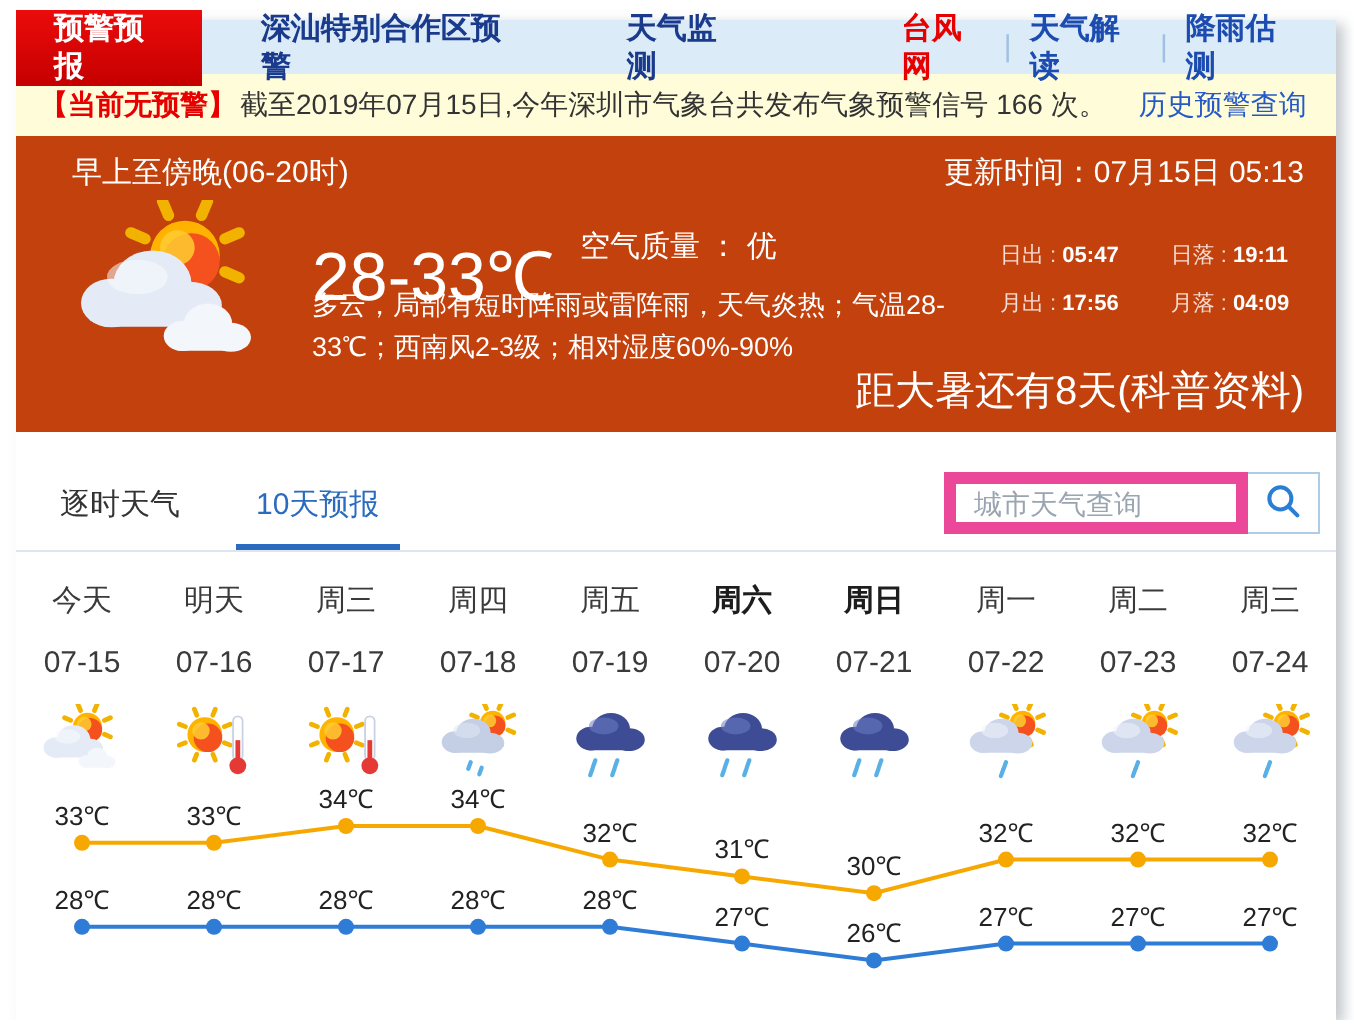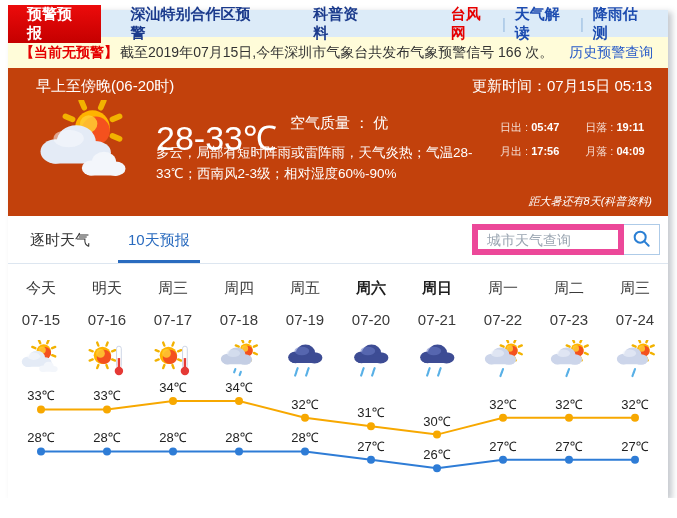--- a/index.html
+++ b/index.html
@@ -30,24 +30,24 @@
   .period { position: absolute; left: 28px; top: 9px; font-size: 15px; }
   .update { position: absolute; right: 16px; top: 9px; font-size: 15px; }
   .main-icon { position: absolute; left: 26px; top: 32px; width: 104px; height: 92px; }
   .temp { position: absolute; left: 148px; top: 34px; font-size: 34px; margin-top: 12px; }
   .air { position: absolute; left: 282px; top: 46px; font-size: 15px; }
   .desc { position: absolute; left: 148px; top: 74px; width: 338px; font-size: 13.5px; line-height: 21px; }
   .sunmoon { position: absolute; left: 492px; top: 52px; display: grid;
              grid-template-columns: auto auto; column-gap: 26px; row-gap: 9px; font-size: 11px; }
   .sm-item .sm-label { color: rgba(255,255,255,.82); }
   .sm-item .sm-value { color: #fff; font-weight: bold; }
-  .solar { position: absolute; right: 16px; bottom: 7px; font-size: 11px; cursor: pointer; font-style: italic; }
+  .solar { position: absolute; right: 16px; bottom: 7px; font-size: 20px; cursor: pointer; }
 
   
-  .tabrow { position: relative; height: 47px; border-bottom: 1px solid #dde6f0; margin-top: 1px; }
+  .tabrow { position: relative; height: 47px; border-bottom: 1px solid #dde6f0; margin-top: 13px; }
   .tabs { position: absolute; left: 0; bottom: 0; display: flex; align-items: flex-end; }
   .tab { font-size: 15px; color: #333; padding: 0 2px 13px; margin-left: 20px; cursor: pointer; }
   .tab.active { color: #2a6bbf; border-bottom: 3px solid #2a6bbf; padding: 0 10px 10px; margin-left: 26px; }
   .searchbox { position: absolute; right: 8px; top: 7px; display: flex; }
   .search-input { width: 152px; height: 31px; border: 6px solid #ec4899; font-size: 14px;
                   padding: 0 9px; color: #333; outline: none; font-family: inherit; }
   .search-input::placeholder { color: #9aa5b1; }
   .search-btn { width: 36px; height: 31px; border: 1px solid #aecbe8; border-left: none;
                 background: #fff; display: flex; align-items: center; justify-content: center; cursor: pointer; }
 
@@ -63,21 +63,21 @@
 </style>
 </head>
 <body>
 
 <div class="page">
 
   <div class="nav">
     <div class="nav-tabs">
         <div class="nav-tab active">预警预报</div>
         <div class="nav-tab">深汕特别合作区预警</div>
-        <div class="nav-tab">科普资料</div>
+        <div class="nav-tab">天气监测</div>
       </div>
     <div class="nav-links">
         <span class="nav-link red">台风网</span>
         <span class="nav-sep">|</span>
         <span class="nav-link">天气解读</span>
         <span class="nav-sep">|</span>
         <span class="nav-link">降雨估测</span>
       </div>
   </div>
 

